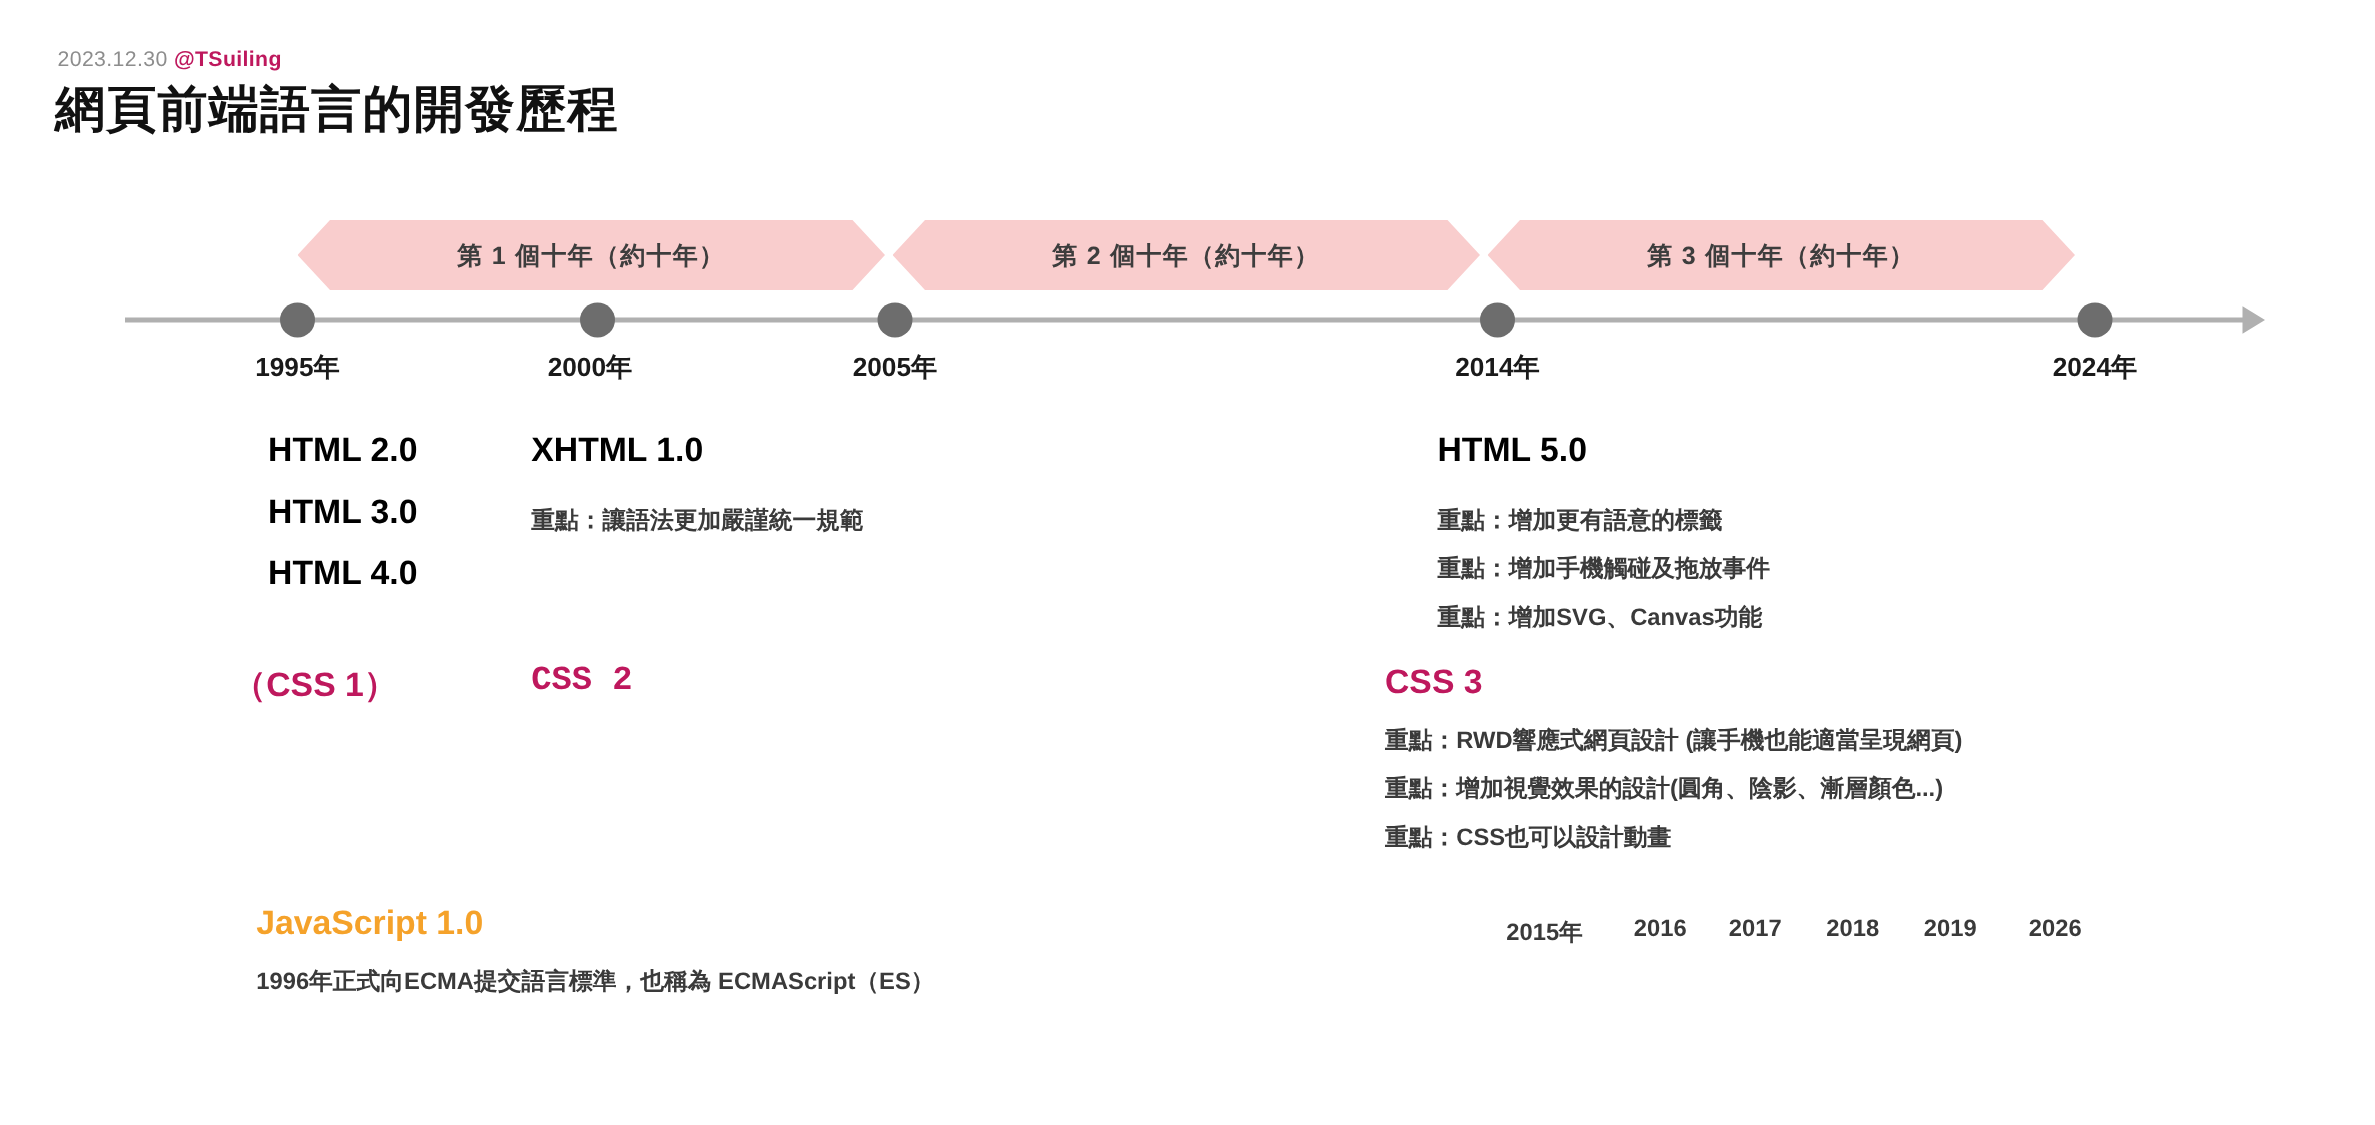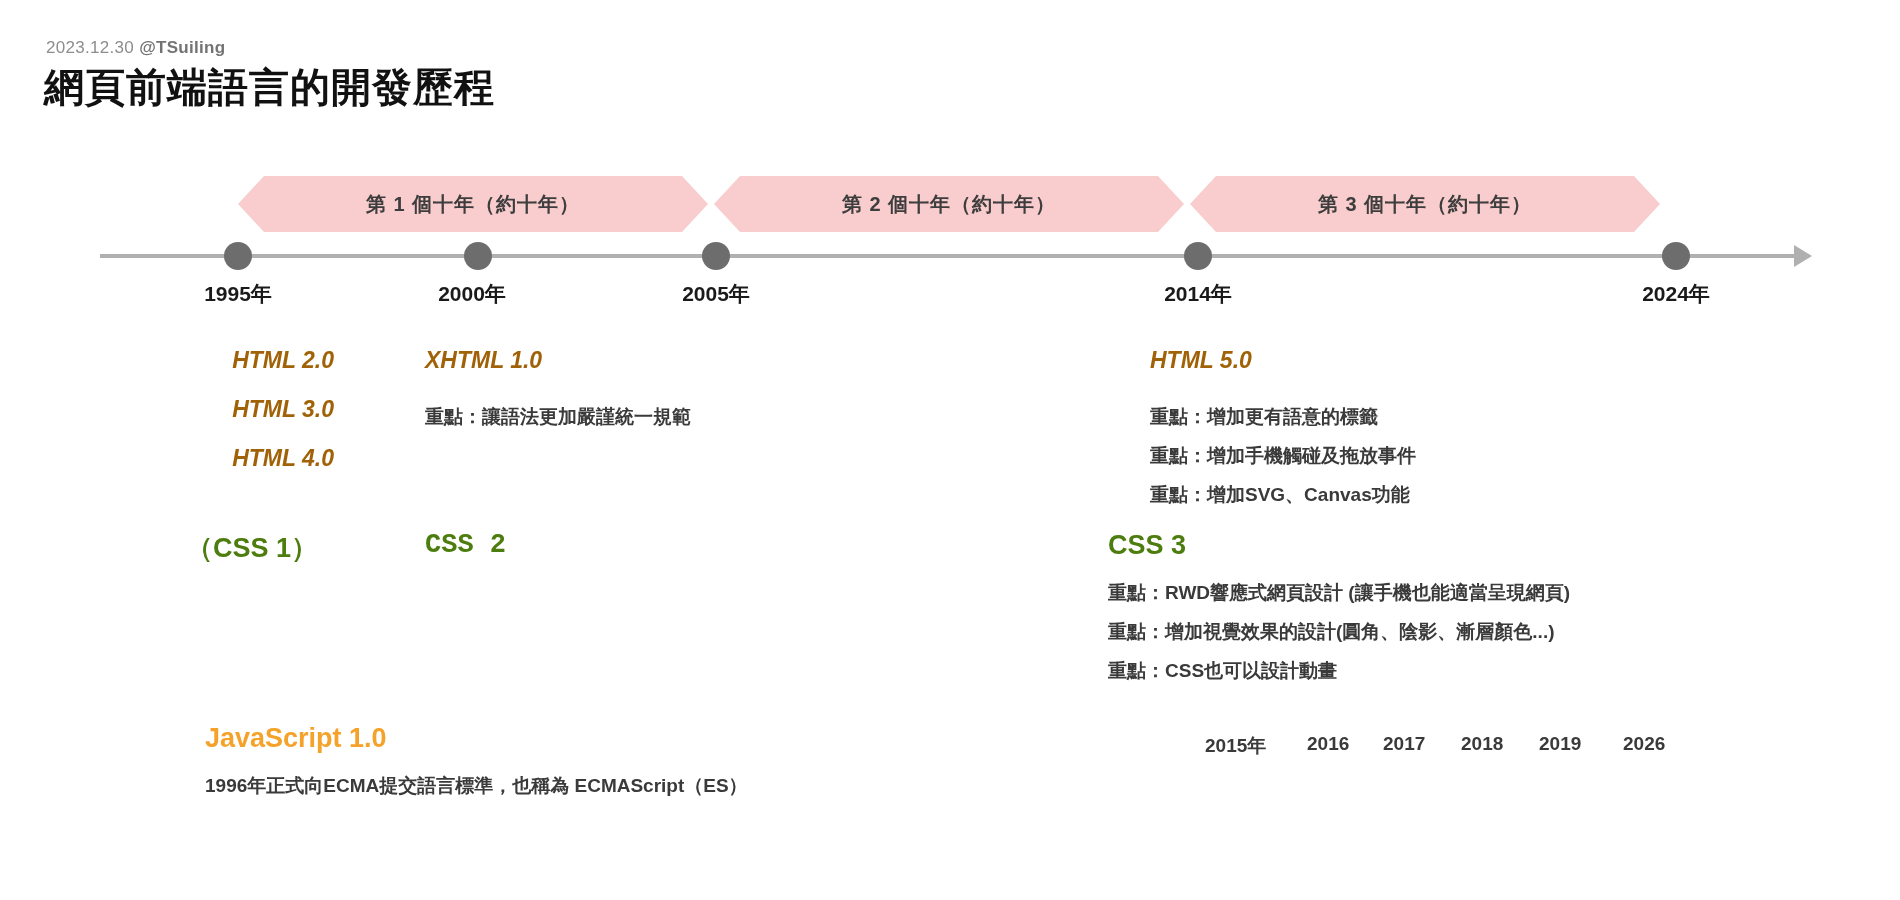--- a/index.html
+++ b/index.html
@@ -19,21 +19,21 @@
   
   .meta {
     position: absolute;
     left: 46px;
     top: 38px;
     font-size: 17px;
     color: #8d8d8d;
     letter-spacing: 0.3px;
     white-space: nowrap;
   }
-  .meta .handle { font-weight: bold; color: #737373; }
+  .meta .handle { font-weight: bold; color: #be185d; }
   .page-title {
     position: absolute;
     left: 44px;
     top: 60px;
     font-size: 40px;
     font-weight: bold;
     color: #111111;
     letter-spacing: 1px;
     white-space: nowrap;
   }
@@ -91,31 +91,30 @@
     font-weight: bold;
     color: #1a1a1a;
     white-space: nowrap;
     transform: translateX(-50%);
   }
 
   
   .col { position: absolute; }
 
   .ttl-html {
-    font-size: 23px;
-    font-weight: bold;
-    color: #a16207;
+    font-size: 27px;
+    font-weight: bold;
+    color: #000000;
     white-space: nowrap;
     line-height: 49px;
-    font-style: italic;
   }
   .ttl-css {
     font-size: 27px;
     font-weight: bold;
-    color: #4d7c0f;
+    color: #be185d;
     white-space: nowrap;
   }
   .ttl-js {
     font-size: 27px;
     font-weight: bold;
     color: #f5a22a;
     white-space: nowrap;
   }
   .note {
     font-size: 19px;

